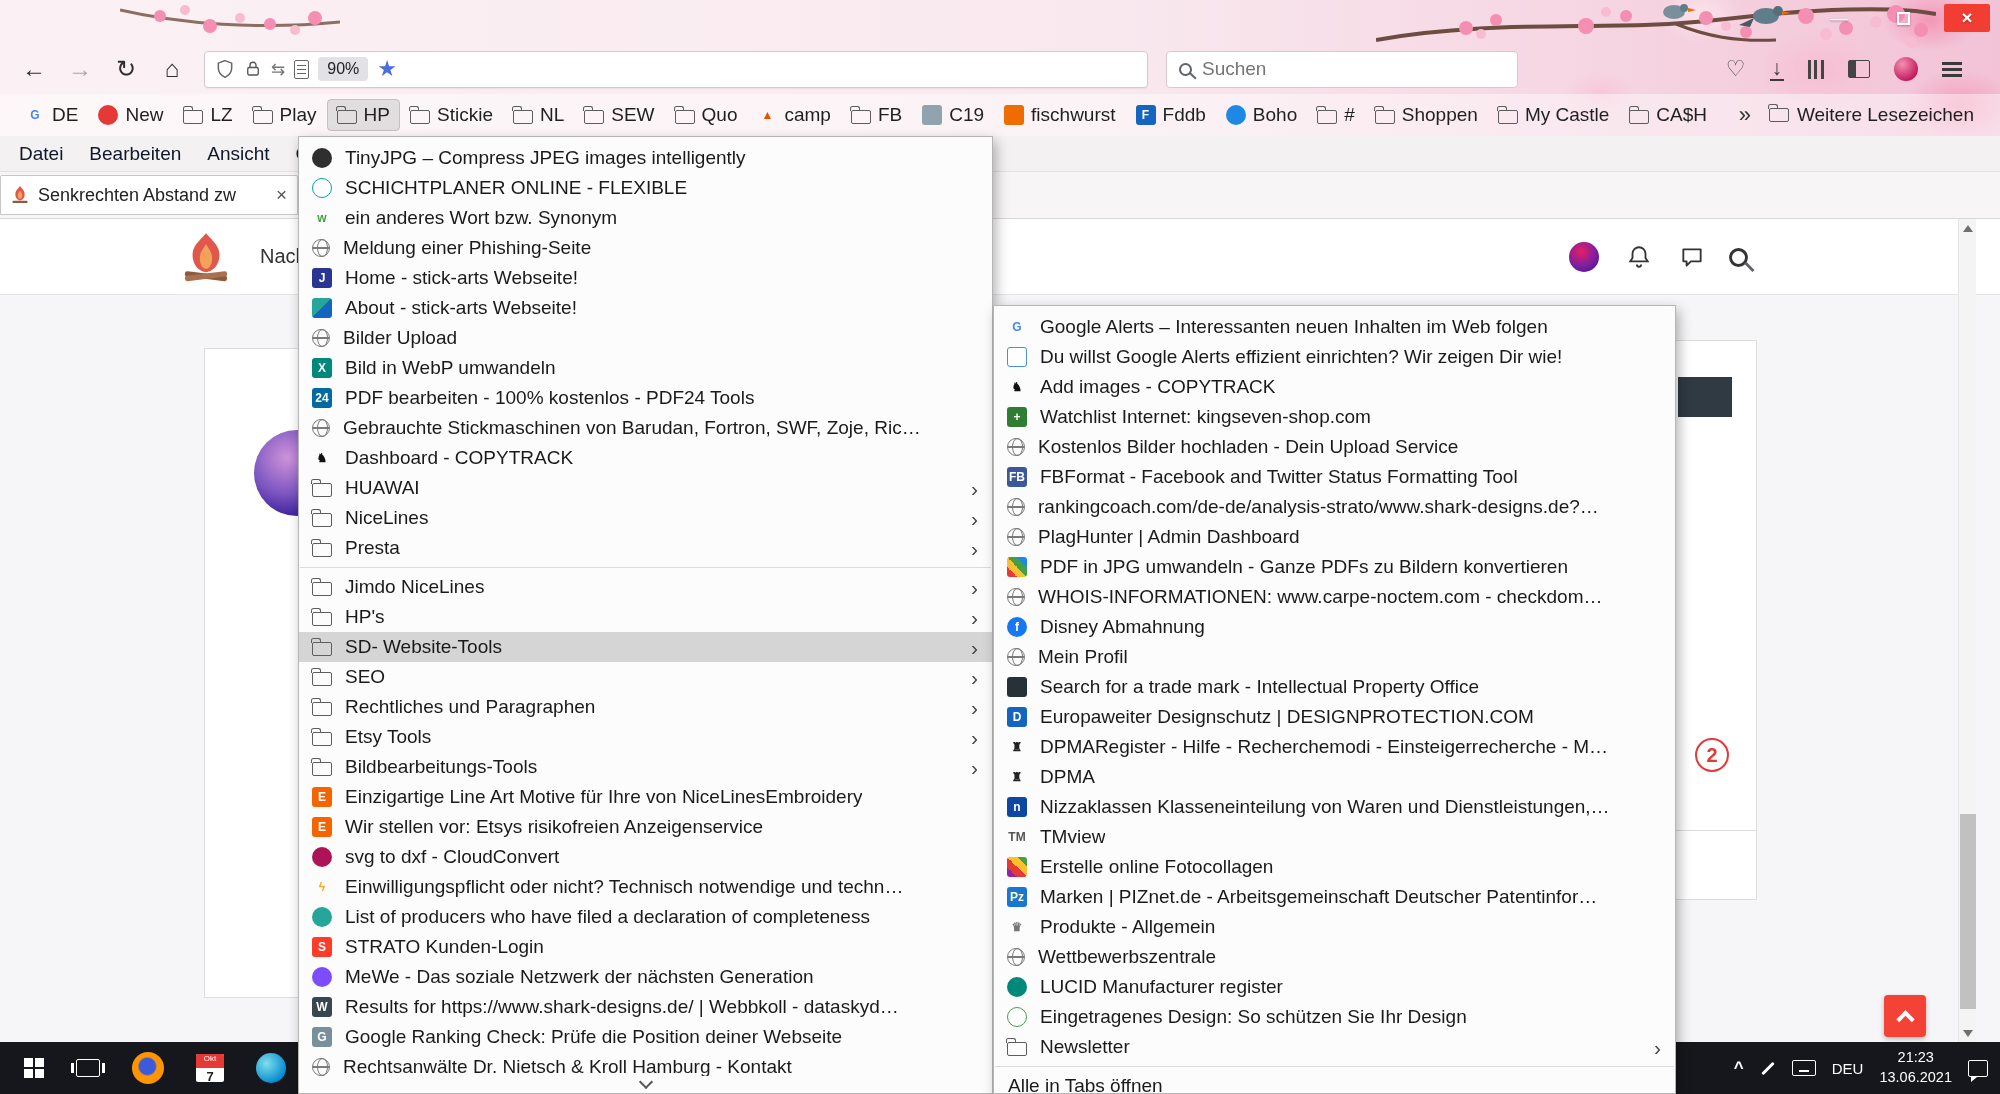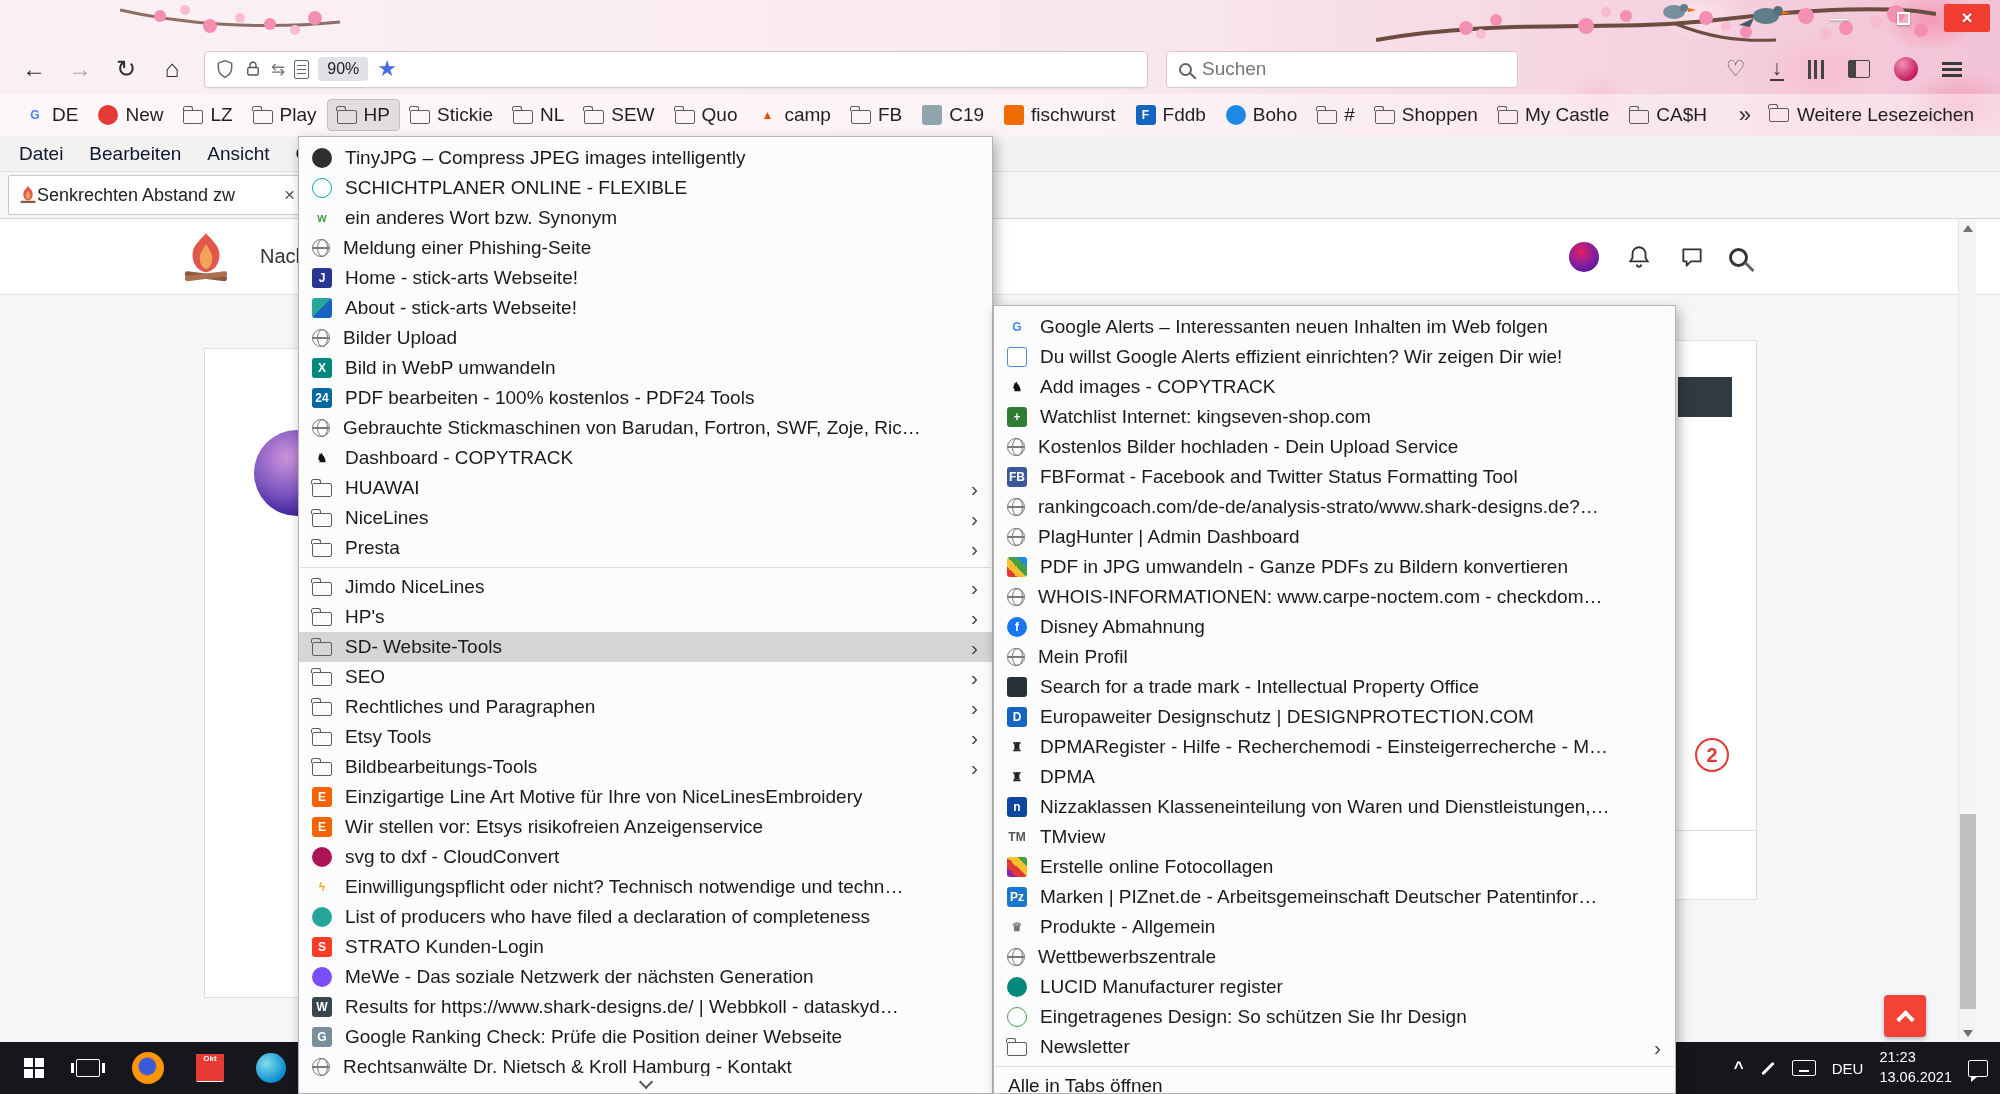--- a/index.html
+++ b/index.html
@@ -81,22 +81,22 @@
                          border:1.8px solid #5d5d5d; border-bottom:none; border-radius:2.5px 2.5px 0 0; }
 
   
   .menubar { position:absolute; left:0; top:136px; width:2000px; height:36px; background:#f4f1f2;
              display:flex; align-items:center; padding:0 6px; border-bottom:1px solid #e3e0e1; }
   .menubar span { padding:0 13px; font-size:19px; color:#0f172a; }
 
   
   .tabrow { position:absolute; left:0; top:172px; width:2000px; height:47px; background:#f7f5f6;
             border-bottom:1px solid #d8d8d8; display:flex; align-items:center; }
-  .tab { margin-left:8px; width:298px; height:40px; background:#fff; border:1px solid #c8c8c8; border-radius:2px 2px 0 0;
-         display:flex; align-items:center; padding:0 10px; }
+  .tab { width:298px; height:40px; background:#fff; border:1px solid #c8c8c8; border-radius:2px 2px 0 0;
+         display:flex; align-items:center; padding:0 10px; gap:9px; }
   .tab-title { flex:1; font-size:18px; color:#222; white-space:nowrap; overflow:hidden; }
   .tab-close { font-size:19px; color:#555; }
 
   
   .page { position:absolute; left:0; top:219px; width:2000px; height:823px; background:#f6f6f8; }
   .forum-header { position:relative; height:76px; background:#fff; border-bottom:1px solid #e4e4e4;
                   display:flex; align-items:center; padding-left:182px; }
   .forum-nav-text { margin-left:30px; font-size:20px; color:#333; }
   .header-icons { position:absolute; right:255px; top:0; height:76px; display:flex; align-items:center; gap:27px; }
   .avatar { width:30px; height:30px; border-radius:50%; background:radial-gradient(circle at 40% 32%, #e91e63, #7b1fa2 55%, #4a148c 90%); }
@@ -145,30 +145,30 @@
              display:flex; align-items:center; padding-left:24px; gap:32px; }
   .tb-icon { display:flex; align-items:center; justify-content:center; }
   .start-grid { display:grid; grid-template-columns:9px 9px; grid-template-rows:9px 9px; gap:2px; }
   .start-grid i { background:#fff; }
   .taskview { width:24px; height:18px; border:1.8px solid #fff; border-radius:2px; position:relative; }
   .taskview::before { content:''; position:absolute; left:-6px; top:3px; width:3px; height:10px; background:#fff; }
   .taskview::after { content:''; position:absolute; right:-6px; top:3px; width:3px; height:10px; background:#fff; }
   .ff-icon { width:32px; height:32px; border-radius:50%;
              background:radial-gradient(circle at 48% 45%, #3b5bdb 0 33%, #ff9500 40% 68%, #e64a19 100%); }
   .cal-icon { width:28px; height:28px; background:#fff; border-radius:2px; overflow:hidden; text-align:center; }
-  .cal-top { background:#e53935; color:#fff; font-size:8px; height:27px; line-height:9px;font-weight:bold; }
+  .cal-top { background:#e53935; color:#fff; font-size:8px; height:14px; line-height:9px; }
   .cal-day { font-size:13px; font-weight:bold; color:#222; line-height:18px; }
   .app-icon { width:30px; height:30px; border-radius:50%; background:radial-gradient(circle at 35% 35%, #80deea, #0288d1 75%); }
   .tray { position:absolute; right:12px; top:0; height:52px; display:flex; align-items:center; gap:16px; color:#fff; }
   .tray-chev { font-size:17px; font-weight:bold; }
   .pen-ic { width:16px; height:3px; background:#fff; border-radius:1px; transform:rotate(-45deg); }
   .kbd-ic { width:24px; height:16px; border:1.6px solid #fff; border-radius:2px; position:relative; }
   .kbd-ic::after { content:''; position:absolute; left:6px; right:6px; bottom:3px; height:2px; background:#fff; }
   .tray-lang { font-size:15px; }
-  .clock { text-align:left; font-size:14.5px; line-height:1.35; }
+  .clock { text-align:center; font-size:14.5px; line-height:1.35; }
   .notif-ic { width:20px; height:17px; border:1.7px solid #fff; border-radius:2px; position:relative; }
   .notif-ic::after { content:''; position:absolute; left:2px; bottom:-6px; width:0; height:0;
                      border-top:5px solid #fff; border-right:6px solid transparent; }
 </style>
 </head>
 <body>
 
 <div class="screen">
 
   <div class="chrome">

